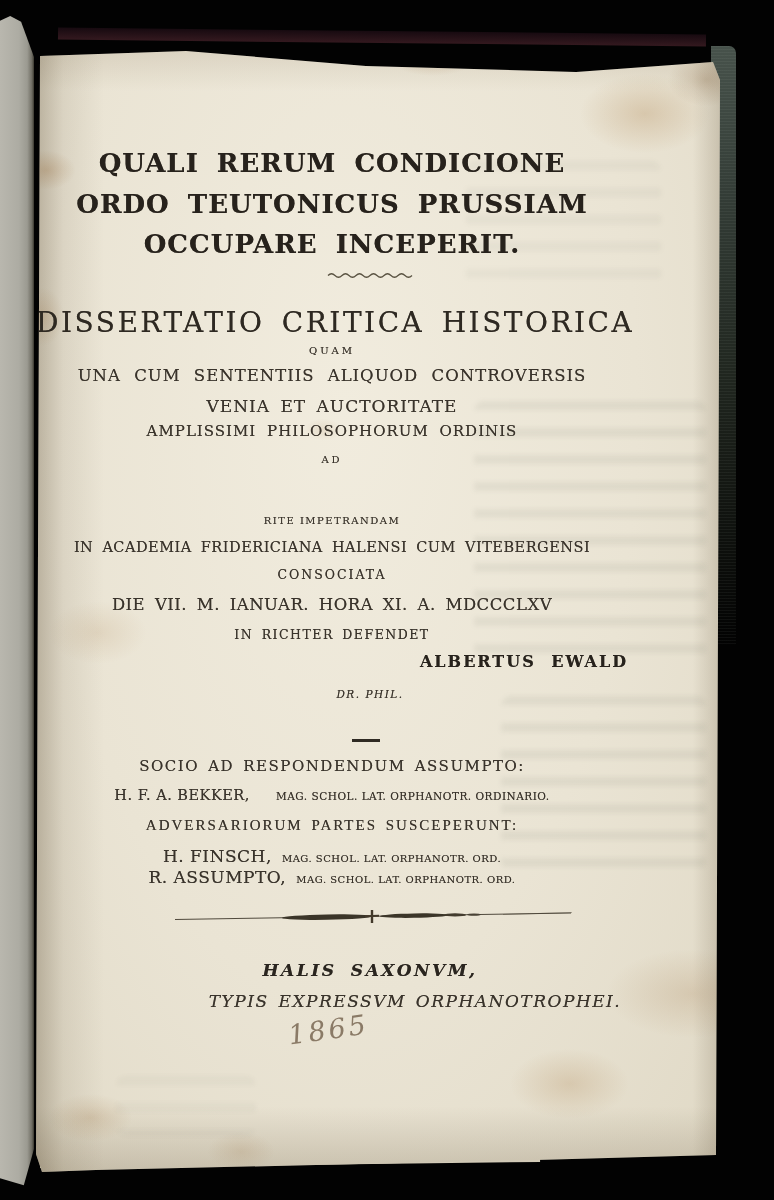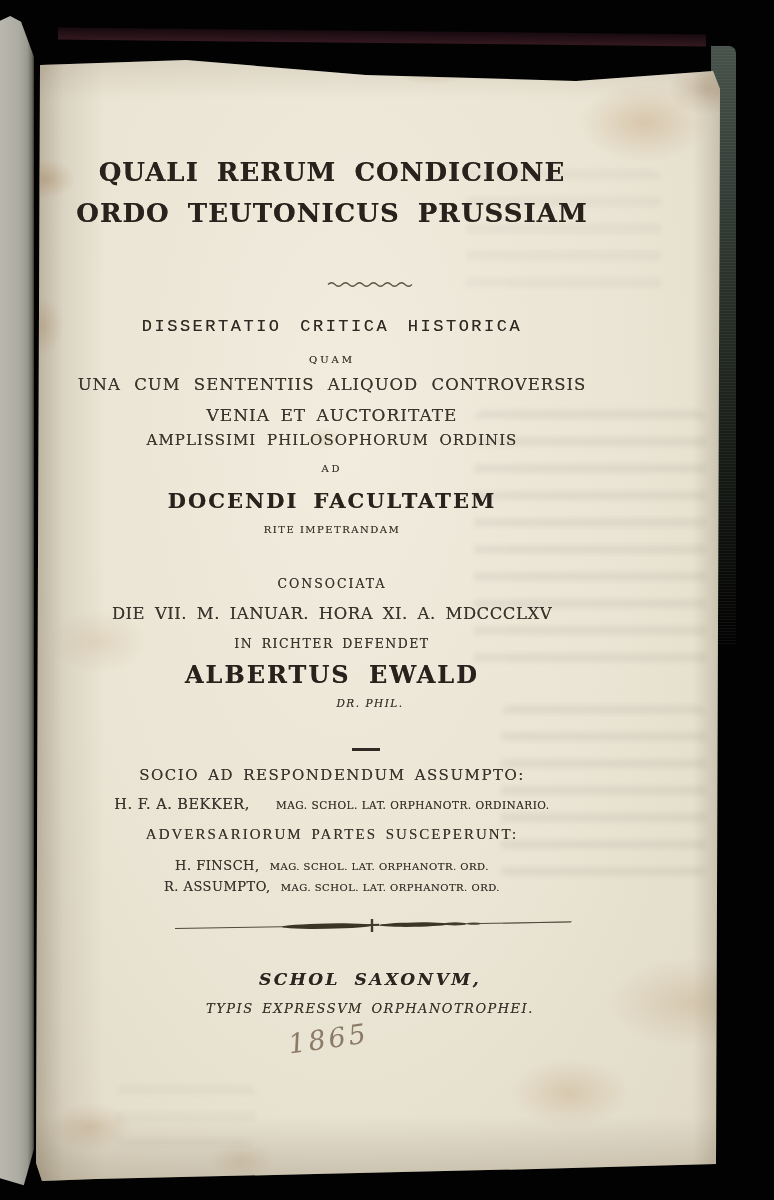--- a/index.html
+++ b/index.html
@@ -22,21 +22,21 @@
     background:
       repeating-linear-gradient(180deg,rgba(200,210,200,.06) 0 1px,rgba(0,0,0,0) 1px 3px),
       linear-gradient(180deg,#47524b 0%,#333c36 25%,#20261f 55%,#0c0e0b 85%,#020202 100%);
   }
   .bottom-sliver{
     position:absolute;left:40px;top:1150px;width:500px;height:13px;background:#d2cab7;
     border-top:2px solid #5f584a;transform:rotate(-.7deg);
   }
   
   .page{
-    position:absolute;left:36px;top:55px;width:684px;height:1128px;color:#39332b;
+    position:absolute;left:36px;top:46px;width:684px;height:1128px;color:#39332b;
     background:
       radial-gradient(90px 55px at 89% 6%,rgba(168,122,66,.26),rgba(168,122,66,0) 72%),
       radial-gradient(55px 38px at 98% 3%,rgba(115,78,40,.24),rgba(115,78,40,0) 70%),
       radial-gradient(60px 26px at 58% 1%,rgba(150,105,55,.25),rgba(150,105,55,0) 72%),
       radial-gradient(42px 28px at 1.5% 11%,rgba(150,105,55,.28),rgba(150,105,55,0) 70%),
       radial-gradient(30px 42px at 1% 24%,rgba(150,105,55,.20),rgba(150,105,55,0) 70%),
       radial-gradient(70px 45px at 9% 52%,rgba(160,115,60,.14),rgba(160,115,60,0) 70%),
       radial-gradient(85px 50px at 78% 92%,rgba(165,120,65,.22),rgba(165,120,65,0) 70%),
       radial-gradient(120px 62px at 96% 84%,rgba(150,105,55,.18),rgba(150,105,55,0) 72%),
       radial-gradient(60px 34px at 8% 95%,rgba(150,105,55,.20),rgba(150,105,55,0) 70%),
@@ -55,41 +55,41 @@
   .g1{left:438px;top:355px;width:232px;height:265px;}
   .g2{left:465px;top:650px;width:205px;height:175px;}
   .g3{left:430px;top:115px;width:195px;height:130px;opacity:.35;}
   .g4{left:80px;top:1030px;width:140px;height:60px;opacity:.3;}
   
   .colA{position:absolute;left:0;top:0;width:592px;height:100%;}
   .colB{position:absolute;left:0;top:0;width:668px;height:100%;font-style:italic;}
   .line{position:absolute;left:0;width:100%;text-align:center;line-height:1;white-space:nowrap;
     text-shadow:0 0 .5px rgba(52,46,38,.65);}
   .t1{font-size:26px;font-weight:700;letter-spacing:1px;word-spacing:8px;color:#27221c;}
-  .h-diss{font-size:17px;letter-spacing:2.5px;word-spacing:6px;color:#2e2922;font-family:Liberation Mono, monospace;}
+  .h-diss{font-size:28px;letter-spacing:2.5px;word-spacing:6px;color:#2e2922;}
   .tiny{font-size:10px;letter-spacing:3px;color:#3d372f;}
   .perm1{font-size:16.5px;letter-spacing:1px;word-spacing:7px;}
   .perm2{font-size:17px;letter-spacing:1px;word-spacing:4px;}
   .perm3{font-size:15px;letter-spacing:1px;word-spacing:5px;}
   .docendi{font-size:21px;font-weight:700;letter-spacing:2px;word-spacing:6px;color:#27221c;}
   .acad{font-size:14.5px;letter-spacing:.5px;word-spacing:4px;}
   .consoc{font-size:12.5px;letter-spacing:2px;}
   .dateline{font-size:16.5px;letter-spacing:.5px;word-spacing:4px;}
   .defendet{font-size:12.5px;letter-spacing:1.5px;word-spacing:3px;}
-  .author-n{font-size:24px;font-weight:700;letter-spacing:2px;word-spacing:8px;color:#27221c;}
+  .author-n{font-size:16px;font-weight:700;letter-spacing:2px;word-spacing:8px;color:#27221c;text-align:right;}
   .drphil{font-size:10.5px;letter-spacing:1.5px;}
   .silesus{font-size:10.5px;letter-spacing:5px;}
   .socio{font-size:15px;letter-spacing:1.5px;word-spacing:3px;}
   .advers{font-size:15px;letter-spacing:2px;word-spacing:3px;font-family:Liberation Serif, serif;}
   .pname{font-size:14.5px;letter-spacing:.5px;}
   .ptitle{font-size:10.5px;letter-spacing:.5px;margin-left:21px;}
-  .pname2{font-size:13px;letter-spacing:.5px;margin-top:48px;}
+  .pname2{font-size:17px;letter-spacing:.5px;margin-top:48px;}
   .ptitle2{font-size:10px;letter-spacing:.5px;margin-left:5px;}
   .halis{font-size:17px;font-weight:700;letter-spacing:2.5px;word-spacing:6px;color:#2a251f;}
-  .typis{font-size:13px;letter-spacing:1.5px;word-spacing:3px;}
+  .typis{font-size:17px;letter-spacing:1.5px;word-spacing:3px;margin-left:45px;}
   .rule-s{position:absolute;left:316px;top:693px;width:28px;height:2.5px;background:#2f2a23;}
   .squiggle{position:absolute;left:291px;top:225px;}
   .divider{position:absolute;left:137px;top:861px;}
   .year{
     position:absolute;left:252px;top:970px;font-size:27px;font-style:italic;font-weight:400;
     color:#8a7a66;letter-spacing:3px;transform:rotate(-8deg);text-shadow:none;line-height:1;
     white-space:nowrap;
   }
 </style>
 </head>
@@ -105,29 +105,30 @@
   <div class="page">
 
     <div class="ghost g3"></div>
     <div class="ghost g1"></div>
     <div class="ghost g2"></div>
     <div class="ghost g4"></div>
 
     <div class="colA">
       <div class="line t1" style="top:104px">QUALI RERUM CONDICIONE</div>
       <div class="line t1" style="top:145px">ORDO TEUTONICUS PRUSSIAM</div>
+      <div class="line t1" style="top:185px">OCCUPARE INCEPERIT.</div>
 
       <div class="line h-diss" style="top:263px">DISSERTATIO CRITICA HISTORICA</div>
       <div class="line tiny" style="top:300px">QUAM</div>
       <div class="line perm1" style="top:322px">UNA CUM SENTENTIIS ALIQUOD CONTROVERSIS</div>
       <div class="line perm2" style="top:352px">VENIA ET AUCTORITATE</div>
       <div class="line perm3" style="top:378px">AMPLISSIMI PHILOSOPHORUM ORDINIS</div>
       <div class="line tiny" style="top:409px">AD</div>
-      <div class="line docendi" style="top:435px">DOCENDI FACULTATEM</div>
       <div class="line tiny" style="top:470px;letter-spacing:1.5px">RITE IMPETRANDAM</div>
+      <div class="line acad" style="top:494px">IN ACADEMIA FRIDERICIANA HALENSI CUM VITEBERGENSI</div>
       <div class="line consoc" style="top:523px">CONSOCIATA</div>
       <div class="line dateline" style="top:551px">DIE VII. M. IANUAR. HORA XI. A. MDCCCLXV</div>
       <div class="line defendet" style="top:583px">IN RICHTER DEFENDET</div>
       <div class="line author-n" style="top:608px">ALBERTUS EWALD</div>
 
       <div class="line socio" style="top:713px">SOCIO AD RESPONDENDUM ASSUMPTO:</div>
       <div class="line" style="top:741px">
         <span class="pname">H. F. A. BEKKER,</span>
         <span class="ptitle">MAG. SCHOL. LAT. ORPHANOTR. ORDINARIO.</span>
       </div>
@@ -137,21 +138,21 @@
         <span class="ptitle2">MAG. SCHOL. LAT. ORPHANOTR. ORD.</span>
       </div>
       <div class="line" style="top:823px">
         <span class="pname2">R. ASSUMPTO,</span>
         <span class="ptitle2">MAG. SCHOL. LAT. ORPHANOTR. ORD.</span>
       </div>
     </div>
 
     <div class="colB">
       <div class="line drphil" style="top:643px">DR. PHIL.</div>
-      <div class="line halis" style="top:916px">SCHOL SAXONVM,</div>
+      <div class="line halis" style="top:916px">HALIS SAXONVM,</div>
       <div class="line typis" style="top:947px">TYPIS EXPRESSVM ORPHANOTROPHEI.</div>
     </div>
 
     <svg class="squiggle" width="86" height="8" viewBox="0 0 86 8">
       <path d="M1,4.5 q3.5,-3.5 7,0 t7,0 t7,0 t7,0 t7,0 t7,0 t7,0 t7,0 t7,0 t7,0 t7,0 t7,0" fill="none" stroke="#585140" stroke-width="1.2"></path>
     </svg>
 
     <div class="rule-s"></div>
 
     <svg class="divider" width="400" height="18" viewBox="0 0 400 18">

